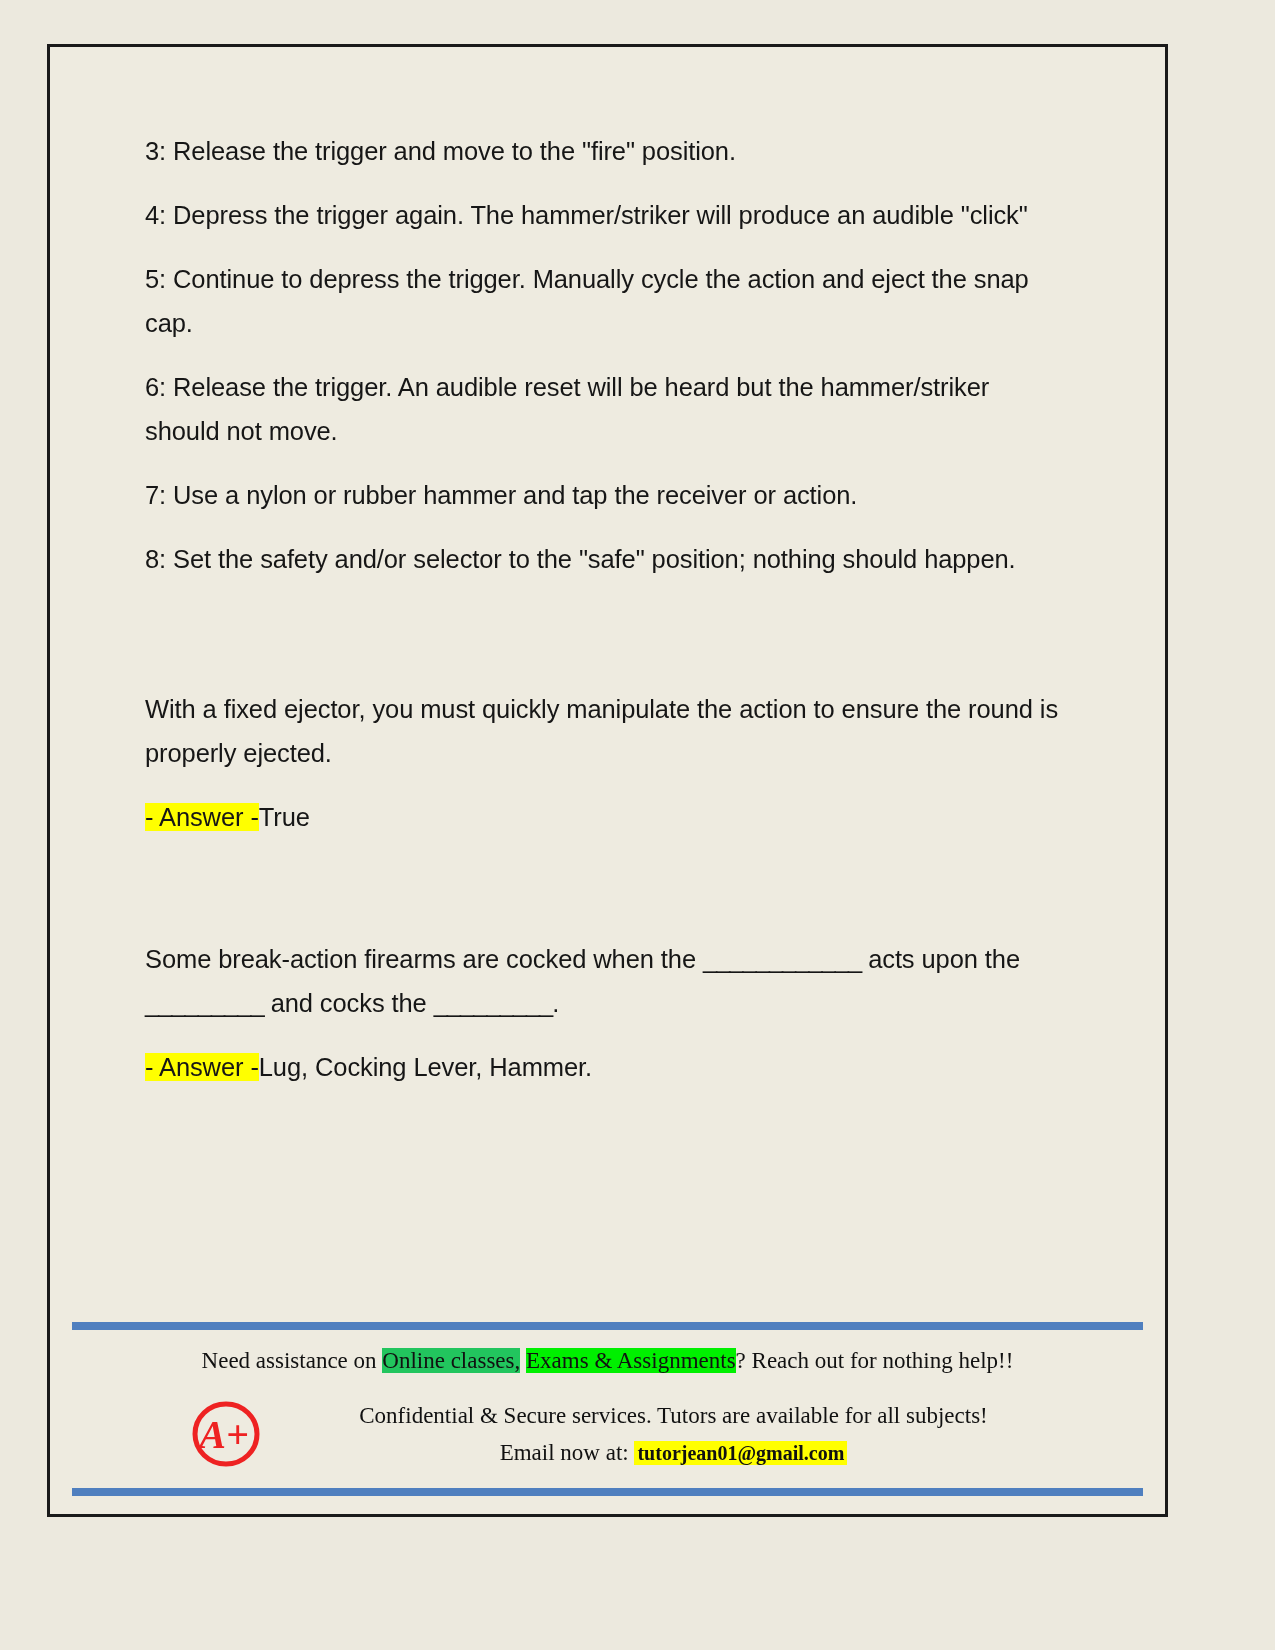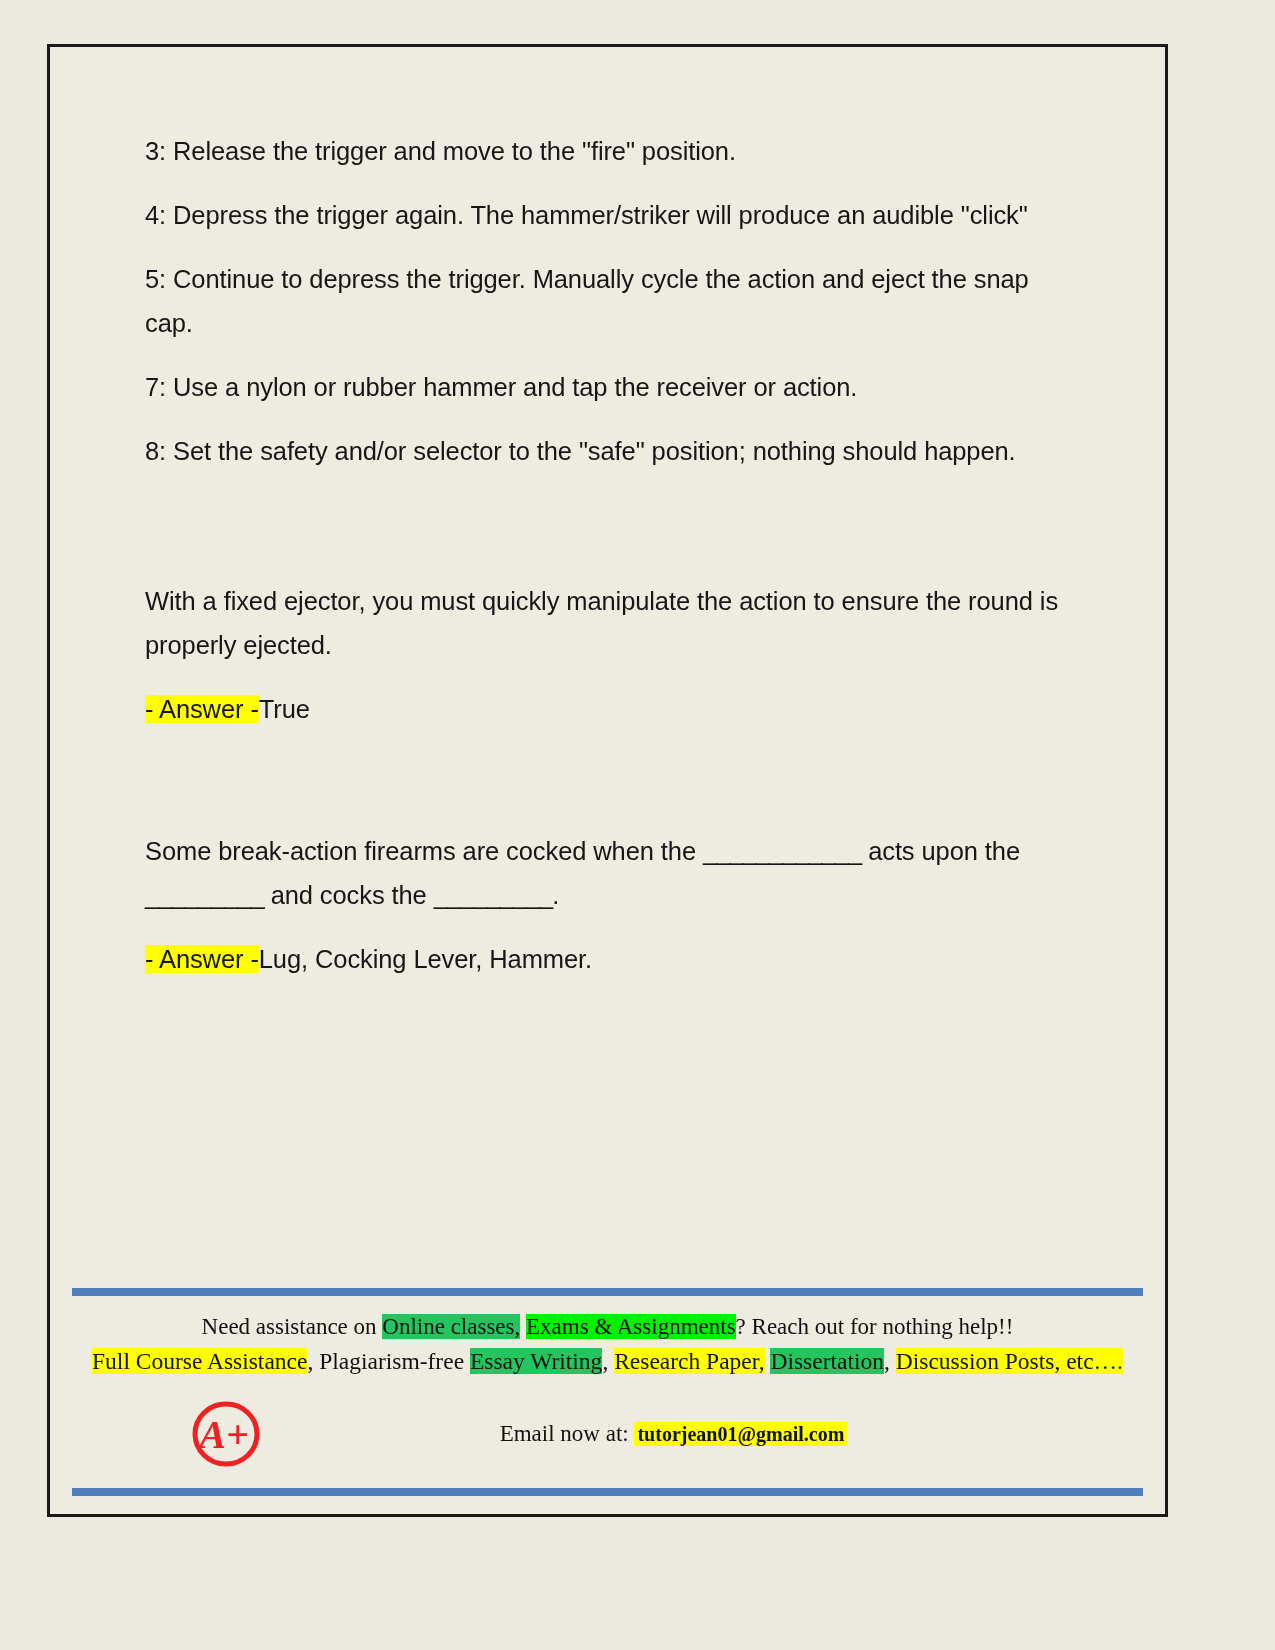--- a/index.html
+++ b/index.html
@@ -121,20 +121,21 @@
 </head>
 <body>
 
 <div class="page">
 
   <div class="content">
 
     <p class="para">3: Release the trigger and move to the "fire" position.</p>
     <p class="para">4: Depress the trigger again. The hammer/striker will produce an audible "click"</p>
     <p class="para">5: Continue to depress the trigger. Manually cycle the action and eject the snap cap.</p>
+    <p class="para">6: Release the trigger. An audible reset will be heard but the hammer/striker should not move.</p>
     <p class="para">7: Use a nylon or rubber hammer and tap the receiver or action.</p>
     <p class="para">8: Set the safety and/or selector to the "safe" position; nothing should happen.</p>
 
     <div class="gap-big"></div>
 
     <p class="para">With a fixed ejector, you must quickly manipulate the action to ensure the round is properly ejected.</p>
     <p class="para"><span class="hl-yellow">- Answer -</span><span>True</span></p>
 
     <div class="gap-mid"></div>
 
@@ -143,32 +144,32 @@
     <p class="para"><span class="hl-yellow">- Answer -</span><span>Lug, Cocking Lever, Hammer.</span></p>
 
   </div>
 
   <div class="footer">
 
     <div class="rule top"></div>
 
     <div class="promo"><span>Need assistance on </span><span class="hc">Online classes,</span><span> </span><span class="hg">Exams &amp; Assignments</span><span>? Reach out for nothing help!!</span></div>
 
-    <div class="promo-line2"><span class="hy">Full Course Assistance</span><span>, Plagiarism-free </span><span class="hc">Essay Writing</span><span>, </span><span class="hy">Research Paper,</span><span> </span><span class="hc">Dissertation</span><span>, </span><span class="hy">Discussion Posts, etc….</span></div>
 
     <div class="promo-bottom">
 
       <div class="logo">
         <svg width="76" height="76" viewBox="0 0 76 76">
           <ellipse cx="38" cy="38" rx="31" ry="30" fill="none" stroke="#ee2222" stroke-width="5"></ellipse>
           <text x="36" y="52" font-family="Liberation Serif, serif" font-size="40" font-weight="bold" font-style="italic" fill="#ee2222" text-anchor="middle">A+</text>
         </svg>
       </div>
 
       <div class="promo-right">
+        <div>Confidential &amp; Secure services. Tutors are available for all subjects!</div>
         <div><span class="email-label">Email now at:</span> <span class="email">tutorjean01@gmail.com</span></div>
       </div>
 
     </div>
 
     <div class="rule bottom"></div>
 
   </div>
 
 </div>

